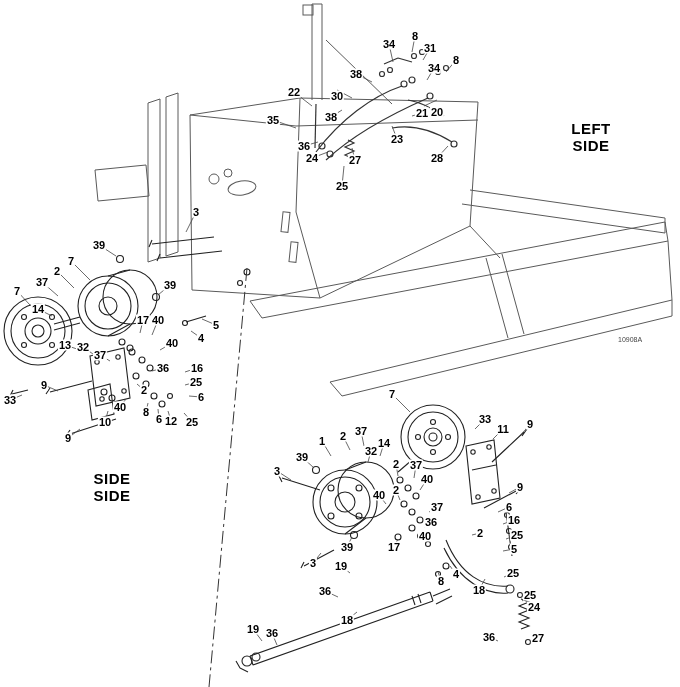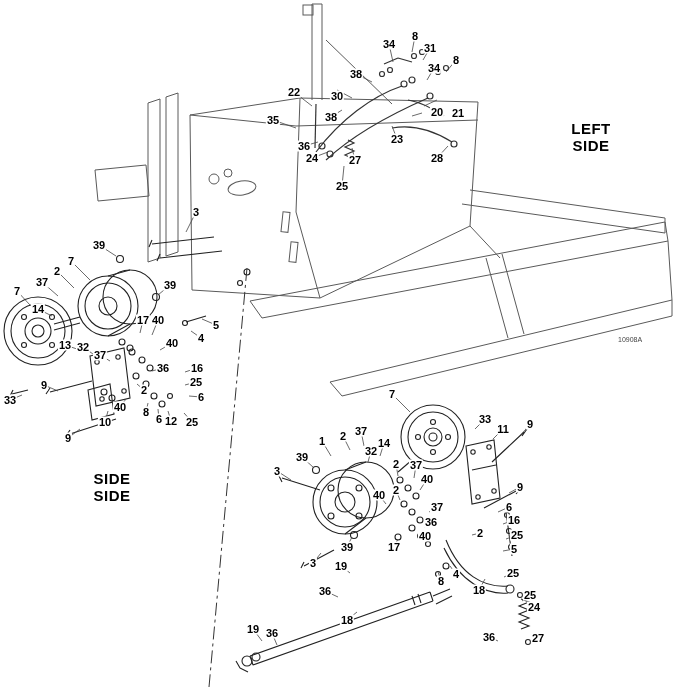--- a/index.html
+++ b/index.html
@@ -294,21 +294,21 @@
       <span class="callout" style="left: 415px; top: 36px;">8</span>
       <span class="callout" style="left: 430px; top: 48px;">31</span>
       <span class="callout" style="left: 434px; top: 68px;">34</span>
       <span class="callout" style="left: 456px; top: 60px;">8</span>
       <span class="callout" style="left: 356px; top: 74px;">38</span>
       <span class="callout" style="left: 337px; top: 96px;">30</span>
       <span class="callout" style="left: 294px; top: 92px;">22</span>
       <span class="callout" style="left: 273px; top: 120px;">35</span>
       <span class="callout" style="left: 331px; top: 117px;">38</span>
       <span class="callout" style="left: 437px; top: 112px;">20</span>
-      <span class="callout" style="left: 422px; top: 113px; margin-left: 36px;">21</span>
+      <span class="callout" style="left: 422px; top: 113px;">21</span>
       <span class="callout" style="left: 397px; top: 139px;">23</span>
       <span class="callout" style="left: 304px; top: 146px;">36</span>
       <span class="callout" style="left: 312px; top: 158px;">24</span>
       <span class="callout" style="left: 355px; top: 160px;">27</span>
       <span class="callout" style="left: 437px; top: 158px;">28</span>
       <span class="callout" style="left: 342px; top: 186px;">25</span>
       <span class="callout" style="left: 196px; top: 212px;">3</span>
       <span class="callout" style="left: 99px; top: 245px;">39</span>
       <span class="callout" style="left: 71px; top: 261px;">7</span>
       <span class="callout" style="left: 57px; top: 271px;">2</span>

